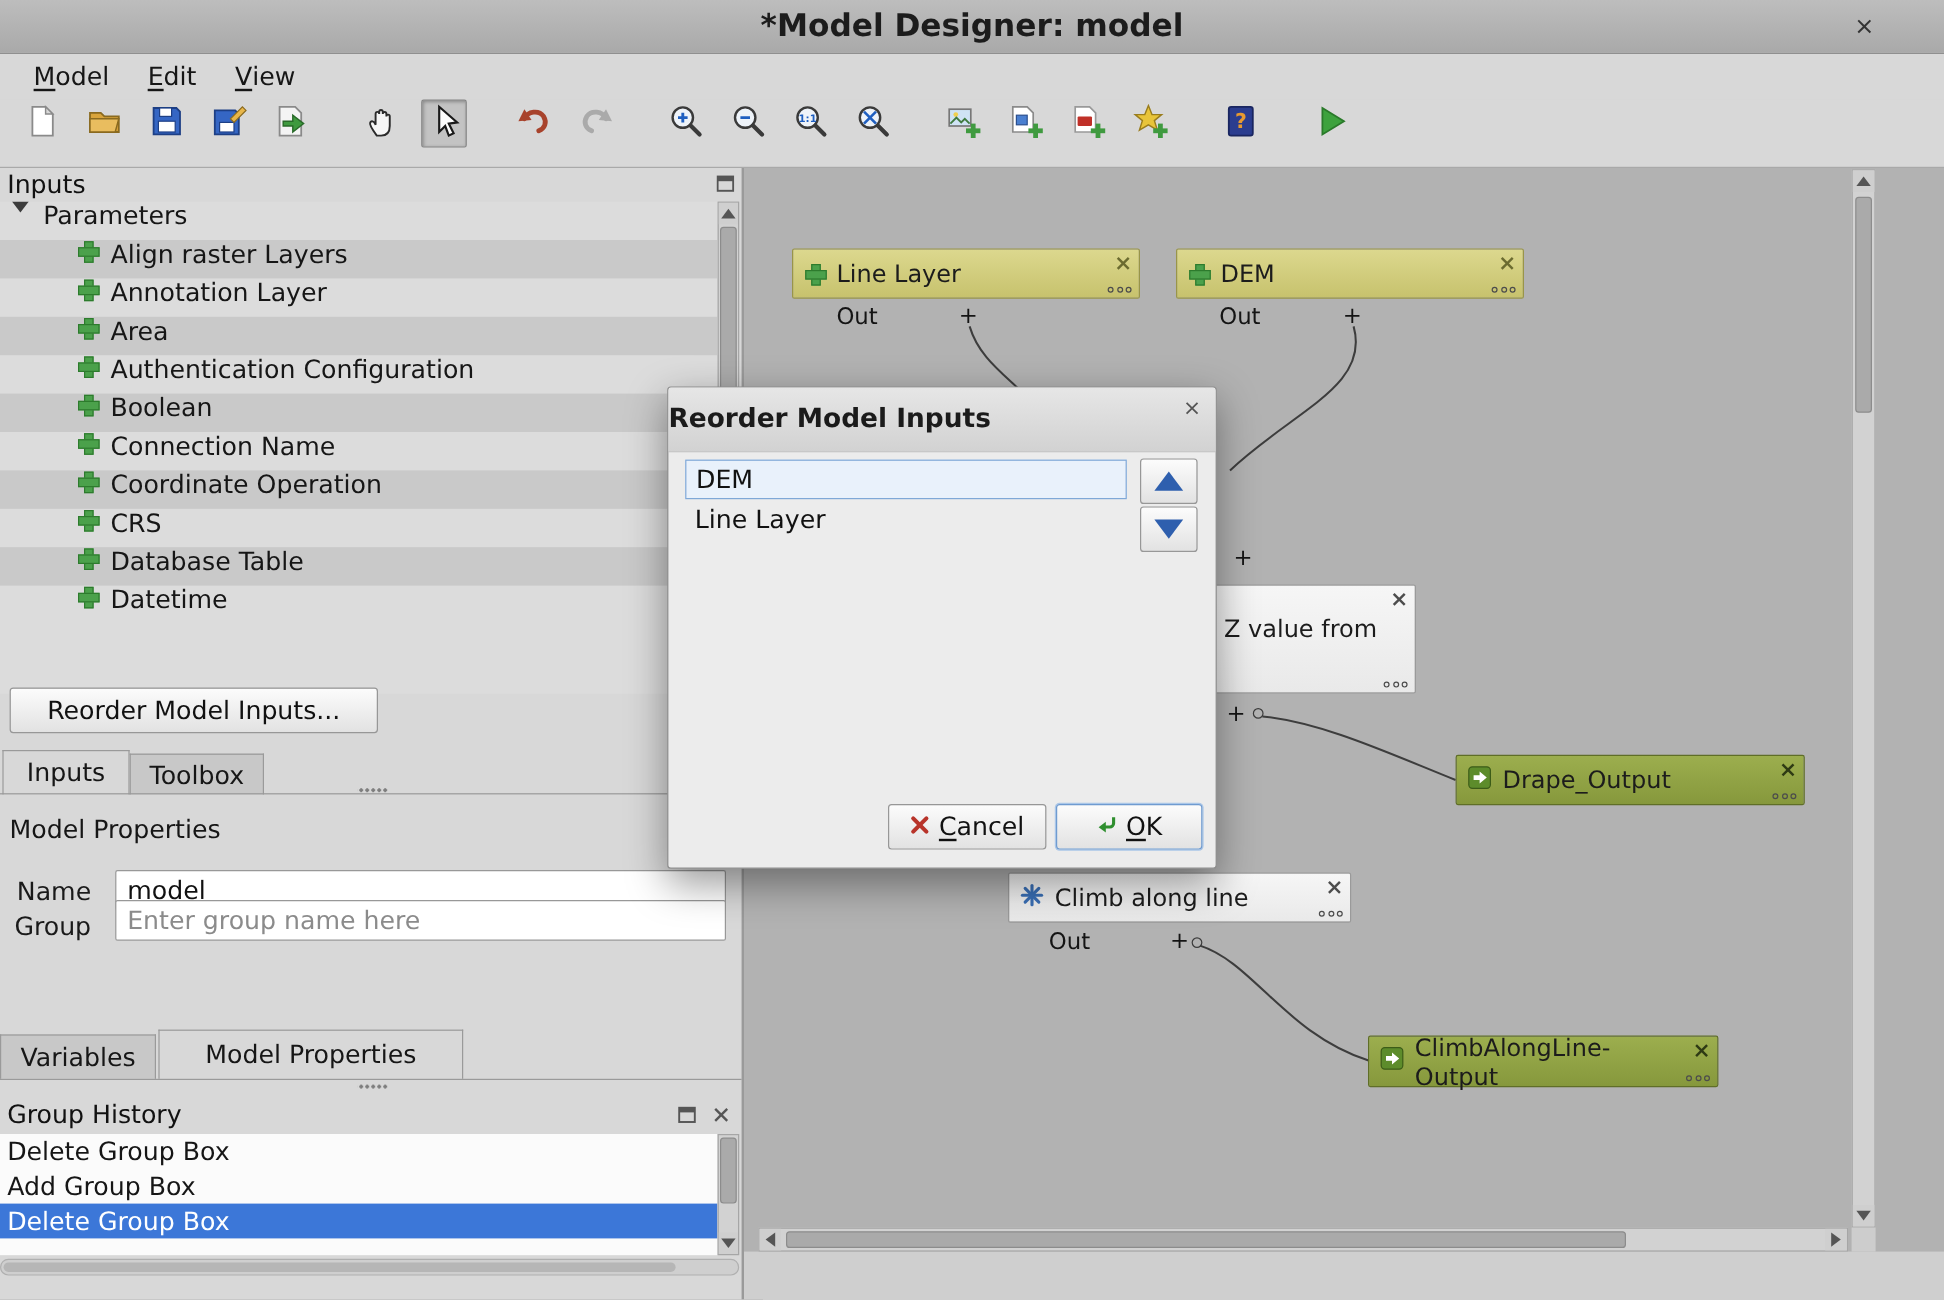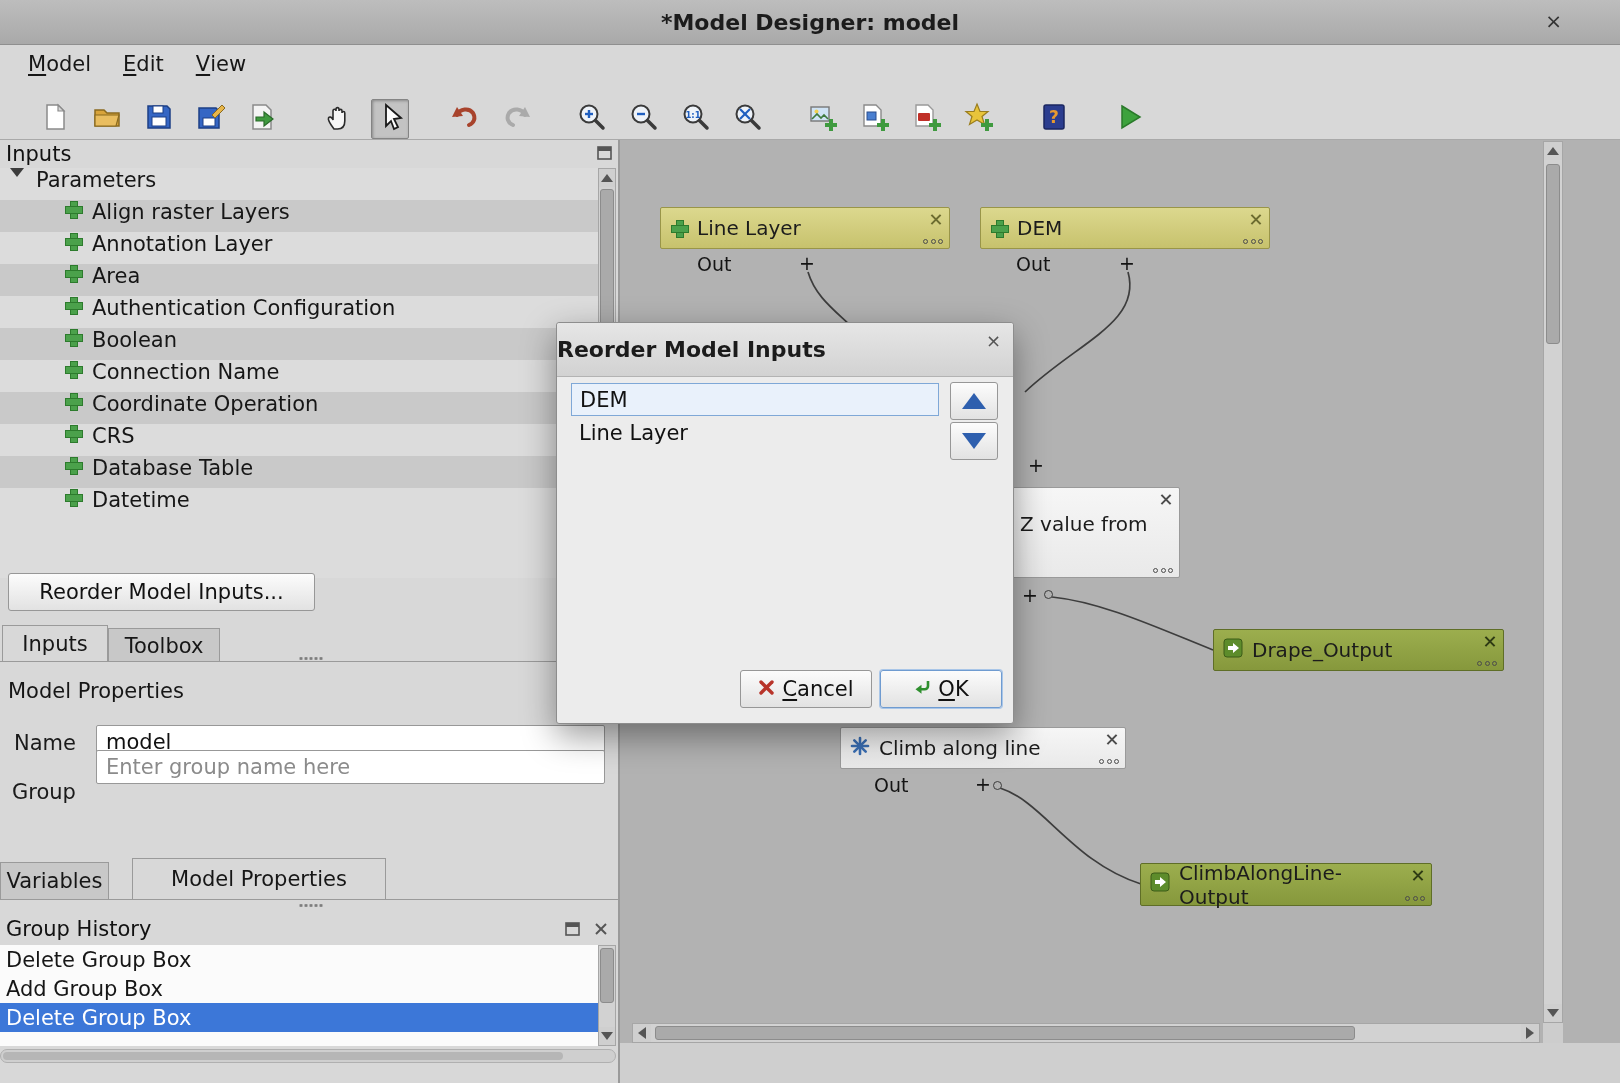--- a/index.html
+++ b/index.html
@@ -2,30 +2,30 @@
 <html><head>
 <meta charset="utf-8">
 <style>
   *{margin:0;padding:0;box-sizing:border-box}
   html,body{width:1620px;height:1083px;overflow:hidden}
   body{font-family:"DejaVu Sans","Liberation Sans",sans-serif;background:#d8d8d8;color:#161616}
   .window{position:relative;width:1620px;height:1083px}
 
   
   .titlebar{position:absolute;left:0;top:0;width:1620px;height:45px;background:linear-gradient(#bdbdbd,#a9a9a9);border-bottom:1px solid #8f8f8f;display:flex;align-items:center;justify-content:center}
-  .wtitle{font-weight:bold;font-size:22px;color:#1c1c1c}
+  .wtitle{font-weight:bold;font-size:26px;color:#1c1c1c}
   .wclose{position:absolute;right:58px;top:9px;font-size:20px;color:#333;cursor:default}
 
   
   .menubar{position:absolute;left:0;top:45px;width:1620px;height:38px;background:#d8d8d8;display:flex;align-items:center;padding-left:14px;gap:4px}
   .menu-item{font-size:21px;padding:0 14px;height:38px;display:flex;align-items:center}
   .mn{text-decoration:underline;text-underline-offset:3px}
 
   
-  .toolbar{position:absolute;left:0;top:83px;width:1620px;height:57px;background:#d8d8d8;border-bottom:1px solid #a9a9a9;display:flex;align-items:flex-end;padding-left:36px;gap:14px}
+  .toolbar{position:absolute;left:0;top:83px;width:1620px;height:57px;background:#d8d8d8;border-bottom:1px solid #a9a9a9;display:flex;align-items:flex-start;padding-left:16px;gap:14px}
   .tbtn{width:38px;height:40px;display:flex;align-items:center;justify-content:center;border:1px solid transparent;border-radius:2px}
   .tbtn.pressed{background:#c3c3c3;border-color:#848484;box-shadow:inset 1px 1px 3px rgba(0,0,0,.3)}
   .tbtn.disabled{opacity:.75}
   .tsep{width:9px;height:1px}
 
   
   .ph-title{font-size:21px;color:#111}
   .inputs-header{position:absolute;left:0;top:140px;width:618px;height:28px;display:flex;align-items:center;padding-left:6px;background:#d8d8d8}
   .hdr-icons{position:absolute;right:6px;top:5px;display:flex;gap:8px;align-items:center}
 
@@ -342,24 +342,24 @@
     </div>
   <div class="tab" style="left:108px;top:628px;width:112px;height:34px">
       <span>Toolbox</span>
     </div>
   <div class="panel-line" style="left:0;top:661px;width:618px;height:1px"></div>
   <div class="grip" style="left:298px;top:656px"></div>
 
   <div class="mp-heading">Model Properties</div>
   <span class="fld-label" style="left:14px;top:731px">Name</span>
   <input class="fld-input" style="left: 96px; top: 725px; width: 509px;" value="model">
-  <span class="fld-label" style="left:12px;top:780px">Group</span>
+  <span class="fld-label" style="left:12px;top:760px">Group</span>
   <input class="fld-input" style="left: 96px; top: 750px; width: 509px;" placeholder="Enter group name here">
 
-  <div class="tab" style="left:0;top:862px;width:109px;height:37px">
+  <div class="tab" style="left:0;top:862px;width:130px;height:37px">
       <span>Variables</span>
     </div>
   <div class="tab active" style="left:132px;top:858px;width:254px;height:41px">
       <span>Model Properties</span>
     </div>
   <div class="panel-line" style="left:0;top:899px;width:618px;height:1px"></div>
   <div class="grip" style="left:298px;top:903px"></div>
 
   <div class="undo-header">
     <span class="ph-title">Group History</span>

